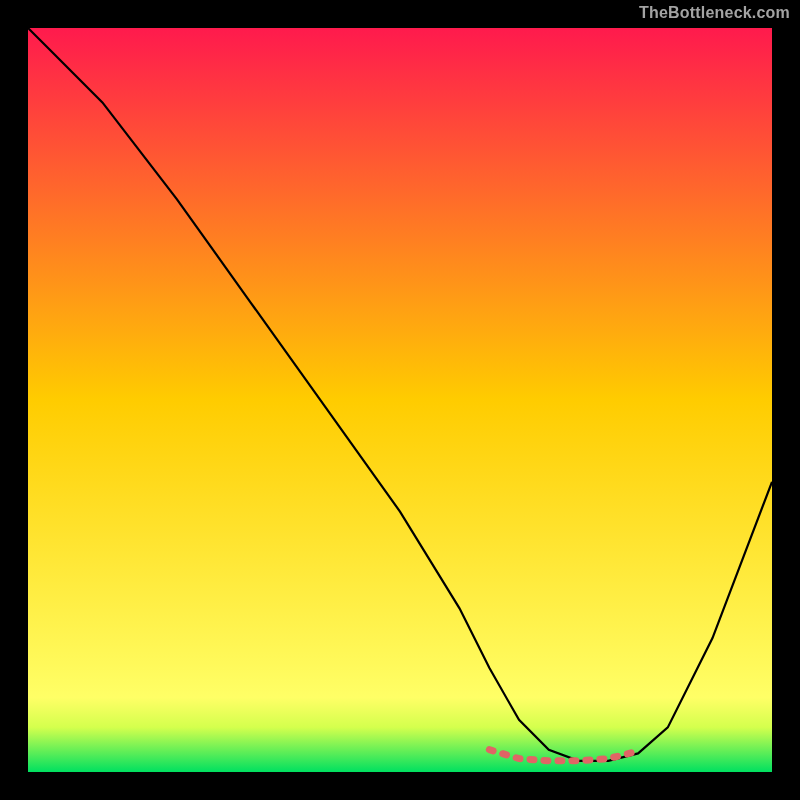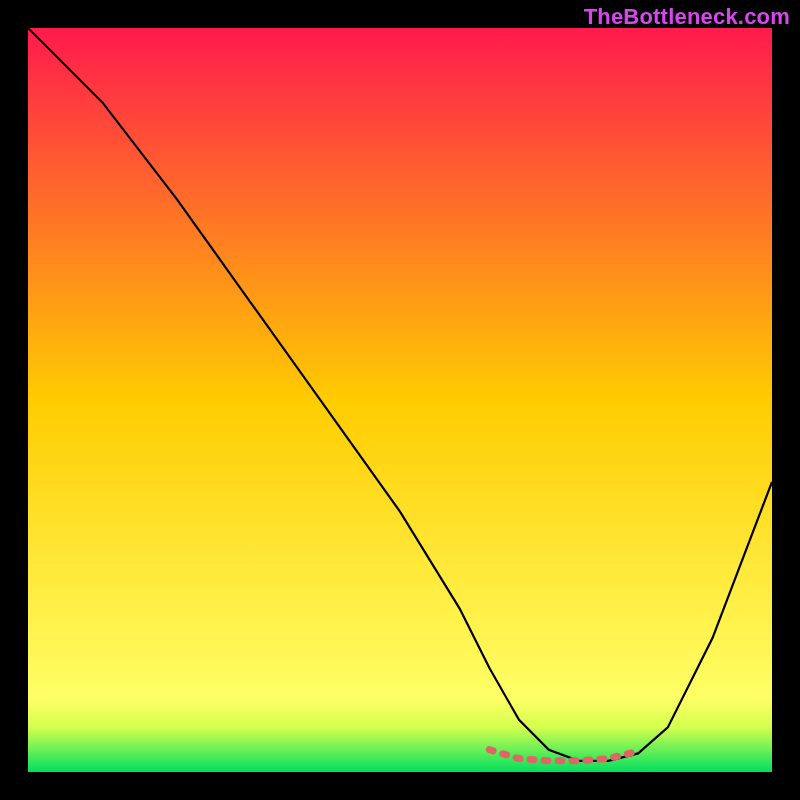--- a/index.html
+++ b/index.html
@@ -8,23 +8,23 @@
     background: #000;
     width: 800px;
     height: 800px;
     overflow: hidden;
     position: relative;
   }
   .watermark {
     position: absolute;
     top: 4px;
     right: 10px;
-    color: #d946ef;
+    color: #a3a3a3;
     font-family: Arial, Helvetica, sans-serif;
-    font-size: 22px;
+    font-size: 16px;
     font-weight: bold;
     z-index: 10;
     letter-spacing: 0.2px;
   }
   .plot {
     position: absolute;
     left: 28px;
     top: 28px;
     width: 744px;
     height: 744px;

